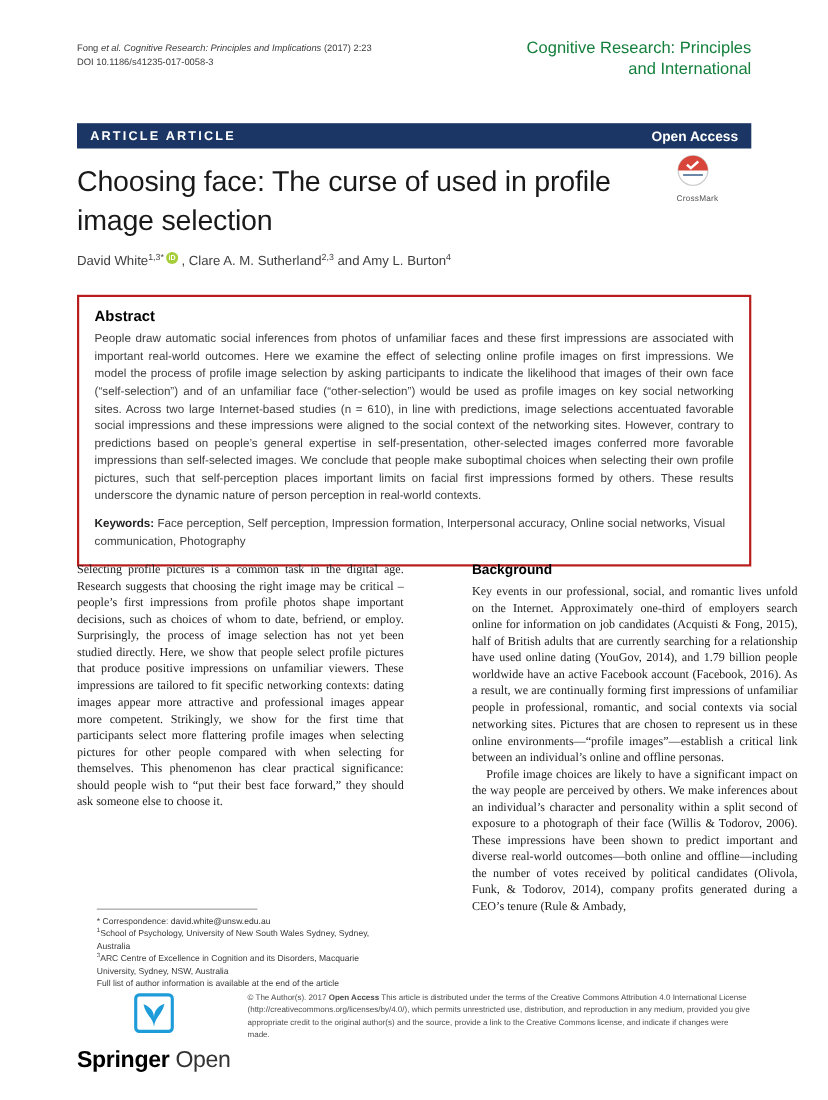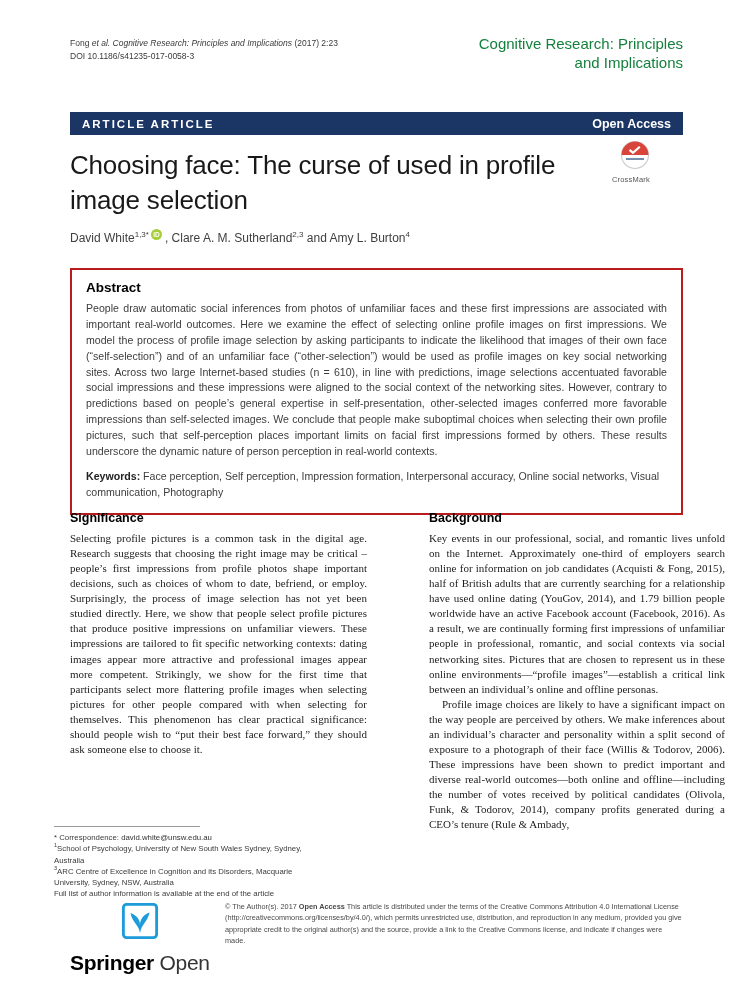--- a/index.html
+++ b/index.html
@@ -16,21 +16,21 @@
 
   
   .banner {
     position:absolute; left:70px; right:70px; top:112px; height:23px;
     background:#1b3665; color:#fff; display:flex; justify-content:space-between; align-items:center; padding:0 12px;
   }
   .banner .type { font-size:11.5px; font-weight:bold; letter-spacing:2px; }
   .banner .access { font-size:12.5px; font-weight:bold; }
 
   
-  .crossmark { position:absolute; left:592px; top:140px; width:58px; text-align:right; cursor:pointer; }
+  .crossmark { position:absolute; left:615px; top:140px; width:58px; text-align:left; cursor:pointer; }
   .cm-label { font-size:7.5px; color:#555; margin-top:1px; letter-spacing:0.2px; }
 
   
   .title {
     position:absolute; left:70px; top:148px; width:555px;
     font-size:26px; font-weight:400; color:#191919; line-height:1.35; letter-spacing:-0.2px;
   }
   .authors { position:absolute; left:70px; top:229px; font-size:12px; color:#3f3f3f; }
   .authors sup { font-size:8px; vertical-align:super; line-height:0; }
   .orcid {
@@ -54,21 +54,21 @@
   .col-left { left:70px; }
   .col-right { left:387px; width:296px;margin-left:42px; }
   .sec-heading { font-size:12.5px; font-weight:bold; color:#000; margin-bottom:6px; font-family:"Liberation Sans",sans-serif; }
   .para {
     font-family:"Liberation Serif", serif; font-size:11px; line-height:1.37;
     text-align:justify; color:#1c1c1c;
   }
   .para.indent { text-indent:13px; }
 
   
-  .footnotes { position:absolute; left:54px; top:826px; width:268px; font-size:7.8px; color:#3a3a3a; line-height:1.45; }
+  .footnotes { position:absolute; left:88px; top:826px; width:268px; font-size:7.8px; color:#3a3a3a; line-height:1.45; }
   .fn-rule { width:146px; border-top:1px solid #999; margin-bottom:5px; }
   .footnotes sup { font-size:5.5px; vertical-align:super; line-height:0; }
   .email { color:#333; cursor:pointer; }
 
   
   .footer { position:absolute; left:70px; right:70px; top:898px; height:62px; }
   .logo { position:absolute; left:0; top:4px; display:flex; align-items:center; gap:7px;flex-direction:column; }
   .logo-springer { font-size:21px; font-weight:600; color:#000; letter-spacing:-0.3px; }
   .logo-open { font-size:21px; font-weight:300; color:#333; letter-spacing:-0.3px; }
   .license { position:absolute; left:155px; top:3px; width:458px; font-size:7.3px; line-height:1.55; color:#4a4a4a; }
@@ -77,21 +77,21 @@
 <body>
 
 <div class="page">
 
   <div class="header-left">
     <div><span>Fong </span><span class="it">et al. Cognitive Research: Principles and Implications</span><span>  (2017) 2:23</span></div>
     <div>DOI 10.1186/s41235-017-0058-3</div>
   </div>
   <div class="header-right">
     <div>Cognitive Research: Principles</div>
-    <div>and Implications</div>
+    <div>and International</div>
   </div>
 
   <div class="banner">
     <span class="type">ARTICLE ARTICLE</span>
     <span class="access">Open Access</span>
   </div>
 
   <div class="crossmark">
     <span>
       <svg width="30" height="30" viewBox="0 0 30 30">
@@ -108,21 +108,20 @@
 
   <div class="authors"><span>David White</span><sup>1,3*</sup><span class="orcid">iD</span><span>, Clare A. M. Sutherland</span><sup>2,3</sup><span> and Amy L. Burton</span><sup>4</sup></div>
 
   <div class="abstract">
     <div class="abs-heading">Abstract</div>
     <p class="abs-body">People draw automatic social inferences from photos of unfamiliar faces and these first impressions are associated with important real-world outcomes. Here we examine the effect of selecting online profile images on first impressions. We model the process of profile image selection by asking participants to indicate the likelihood that images of their own face (“self-selection”) and of an unfamiliar face (“other-selection”) would be used as profile images on key social networking sites. Across two large Internet-based studies (n = 610), in line with predictions, image selections accentuated favorable social impressions and these impressions were aligned to the social context of the networking sites. However, contrary to predictions based on people’s general expertise in self-presentation, other-selected images conferred more favorable impressions than self-selected images. We conclude that people make suboptimal choices when selecting their own profile pictures, such that self-perception places important limits on facial first impressions formed by others. These results underscore the dynamic nature of person perception in real-world contexts.</p>
     <p class="abs-keywords"><b>Keywords:</b><span> Face perception, Self perception, Impression formation, Interpersonal accuracy, Online social networks, Visual communication, Photography</span></p>
   </div>
 
   <div class="col col-left">
-    <h2 class="sec-heading">Significance</h2>
     <p class="para">Selecting profile pictures is a common task in the digital age. Research suggests that choosing the right image may be critical – people’s first impressions from profile photos shape important decisions, such as choices of whom to date, befriend, or employ. Surprisingly, the process of image selection has not yet been studied directly. Here, we show that people select profile pictures that produce positive impressions on unfamiliar viewers. These impressions are tailored to fit specific networking contexts: dating images appear more attractive and professional images appear more competent. Strikingly, we show for the first time that participants select more flattering profile images when selecting pictures for other people compared with when selecting for themselves. This phenomenon has clear practical significance: should people wish to “put their best face forward,” they should ask someone else to choose it.</p>
   </div>
 
   <div class="col col-right">
     <h2 class="sec-heading">Background</h2>
     <p class="para">Key events in our professional, social, and romantic lives unfold on the Internet. Approximately one-third of employers search online for information on job candidates (Acquisti &amp; Fong, 2015), half of British adults that are currently searching for a relationship have used online dating (YouGov, 2014), and 1.79 billion people worldwide have an active Facebook account (Facebook, 2016). As a result, we are continually forming first impressions of unfamiliar people in professional, romantic, and social contexts via social networking sites. Pictures that are chosen to represent us in these online environments—“profile images”—establish a critical link between an individual’s online and offline personas.</p>
     <p class="para indent">Profile image choices are likely to have a significant impact on the way people are perceived by others. We make inferences about an individual’s character and personality within a split second of exposure to a photograph of their face (Willis &amp; Todorov, 2006). These impressions have been shown to predict important and diverse real-world outcomes—both online and offline—including the number of votes received by political candidates (Olivola, Funk, &amp; Todorov, 2014), company profits generated during a CEO’s tenure (Rule &amp; Ambady,</p>
   </div>
 
   <div class="footnotes">

